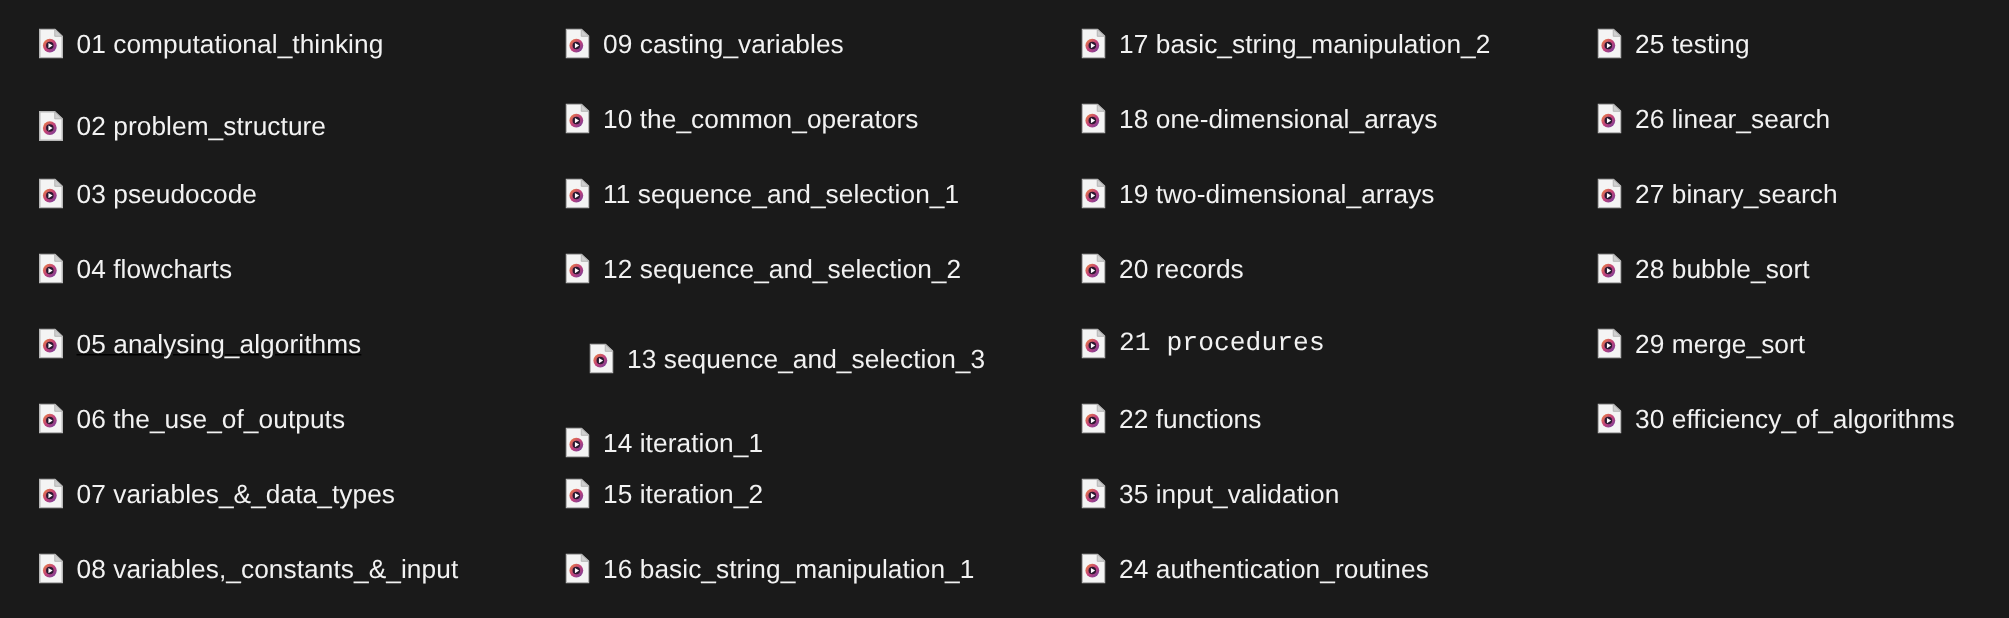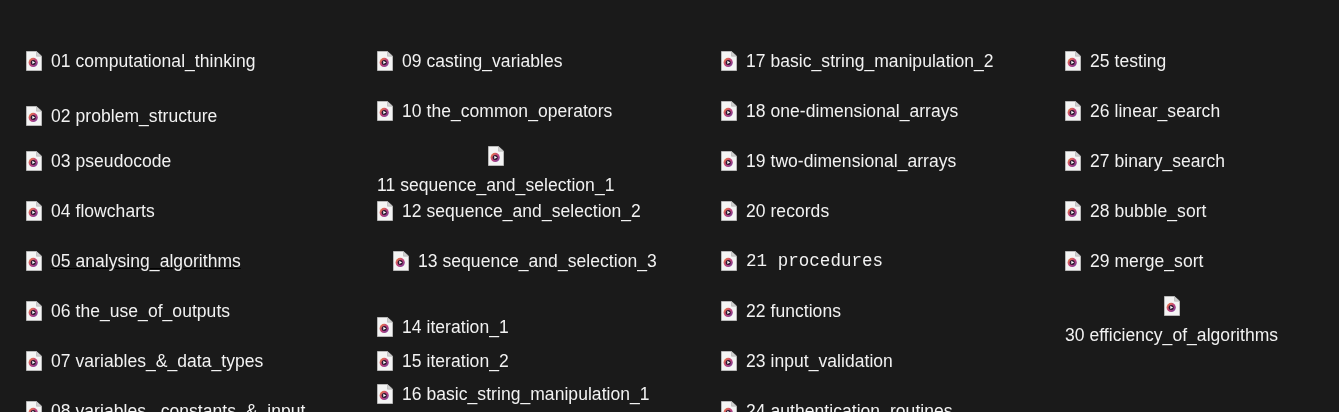--- a/index.html
+++ b/index.html
@@ -33,21 +33,20 @@
   .col-3 { left: 1065px; width: 274px; }
 
   .file-item {
     position: absolute;
     left: 0;
     height: 30px;
     display: flex;
     align-items: center;
     gap: 9px;
     white-space: nowrap;
-    margin-top: 32px;
   }
 
   
   .file-icon {
     position: relative;
     width: 16px;
     height: 20px;
     flex: 0 0 auto;
     display: block;
   }
@@ -251,21 +250,21 @@
         </defs>
         <path d="M0.5 0.5 H10.5 L15.5 5.2 V19.5 H0.5 Z" fill="#f4f4f4" stroke="#b8b8b8" stroke-width="1"></path>
         <path d="M10.5 0.5 L15.5 5.2 H10.5 Z" fill="#cfcfcf" stroke="#b0b0b0" stroke-width="0.6"></path>
         <circle cx="7.2" cy="11.4" r="4.6" fill="url(#discGrad-1-1)"></circle>
         <circle cx="7.2" cy="11.4" r="2.5" fill="#2a1830"></circle>
         <path d="M6.3 9.7 L9.1 11.4 L6.3 13.1 Z" fill="#ffffff"></path>
       </svg>
     </span>
     <span class="file-label">10 the_common_operators</span>
   </div>
-      <div class="file-item" style="top: 114px; flex-direction: column;">
+      <div class="file-item" style="top: 114px;">
     <span class="file-icon">
       <svg width="16" height="20" viewBox="0 0 16 20" xmlns="http://www.w3.org/2000/svg">
         <defs>
           <linearGradient id="discGrad-1-2" x1="0" y1="0" x2="1" y2="1">
             <stop offset="0%" stop-color="#f08a3c"></stop>
             <stop offset="50%" stop-color="#c2427a"></stop>
             <stop offset="100%" stop-color="#6b3f9e"></stop>
           </linearGradient>
         </defs>
         <path d="M0.5 0.5 H10.5 L15.5 5.2 V19.5 H0.5 Z" fill="#f4f4f4" stroke="#b8b8b8" stroke-width="1"></path>
@@ -289,21 +288,21 @@
         </defs>
         <path d="M0.5 0.5 H10.5 L15.5 5.2 V19.5 H0.5 Z" fill="#f4f4f4" stroke="#b8b8b8" stroke-width="1"></path>
         <path d="M10.5 0.5 L15.5 5.2 H10.5 Z" fill="#cfcfcf" stroke="#b0b0b0" stroke-width="0.6"></path>
         <circle cx="7.2" cy="11.4" r="4.6" fill="url(#discGrad-1-3)"></circle>
         <circle cx="7.2" cy="11.4" r="2.5" fill="#2a1830"></circle>
         <path d="M6.3 9.7 L9.1 11.4 L6.3 13.1 Z" fill="#ffffff"></path>
       </svg>
     </span>
     <span class="file-label">12 sequence_and_selection_2</span>
   </div>
-      <div class="file-item" style="top: 214px; padding-left: 16px;">
+      <div class="file-item" style="top: 224px; padding-left: 16px;">
     <span class="file-icon">
       <svg width="16" height="20" viewBox="0 0 16 20" xmlns="http://www.w3.org/2000/svg">
         <defs>
           <linearGradient id="discGrad-1-4" x1="0" y1="0" x2="1" y2="1">
             <stop offset="0%" stop-color="#f08a3c"></stop>
             <stop offset="50%" stop-color="#c2427a"></stop>
             <stop offset="100%" stop-color="#6b3f9e"></stop>
           </linearGradient>
         </defs>
         <path d="M0.5 0.5 H10.5 L15.5 5.2 V19.5 H0.5 Z" fill="#f4f4f4" stroke="#b8b8b8" stroke-width="1"></path>
@@ -346,21 +345,21 @@
         </defs>
         <path d="M0.5 0.5 H10.5 L15.5 5.2 V19.5 H0.5 Z" fill="#f4f4f4" stroke="#b8b8b8" stroke-width="1"></path>
         <path d="M10.5 0.5 L15.5 5.2 H10.5 Z" fill="#cfcfcf" stroke="#b0b0b0" stroke-width="0.6"></path>
         <circle cx="7.2" cy="11.4" r="4.6" fill="url(#discGrad-1-6)"></circle>
         <circle cx="7.2" cy="11.4" r="2.5" fill="#2a1830"></circle>
         <path d="M6.3 9.7 L9.1 11.4 L6.3 13.1 Z" fill="#ffffff"></path>
       </svg>
     </span>
     <span class="file-label">15 iteration_2</span>
   </div>
-      <div class="file-item" style="top: 347px;">
+      <div class="file-item" style="top: 364px;">
     <span class="file-icon">
       <svg width="16" height="20" viewBox="0 0 16 20" xmlns="http://www.w3.org/2000/svg">
         <defs>
           <linearGradient id="discGrad-1-7" x1="0" y1="0" x2="1" y2="1">
             <stop offset="0%" stop-color="#f08a3c"></stop>
             <stop offset="50%" stop-color="#c2427a"></stop>
             <stop offset="100%" stop-color="#6b3f9e"></stop>
           </linearGradient>
         </defs>
         <path d="M0.5 0.5 H10.5 L15.5 5.2 V19.5 H0.5 Z" fill="#f4f4f4" stroke="#b8b8b8" stroke-width="1"></path>
@@ -498,21 +497,21 @@
             <stop offset="100%" stop-color="#6b3f9e"></stop>
           </linearGradient>
         </defs>
         <path d="M0.5 0.5 H10.5 L15.5 5.2 V19.5 H0.5 Z" fill="#f4f4f4" stroke="#b8b8b8" stroke-width="1"></path>
         <path d="M10.5 0.5 L15.5 5.2 H10.5 Z" fill="#cfcfcf" stroke="#b0b0b0" stroke-width="0.6"></path>
         <circle cx="7.2" cy="11.4" r="4.6" fill="url(#discGrad-2-6)"></circle>
         <circle cx="7.2" cy="11.4" r="2.5" fill="#2a1830"></circle>
         <path d="M6.3 9.7 L9.1 11.4 L6.3 13.1 Z" fill="#ffffff"></path>
       </svg>
     </span>
-    <span class="file-label">23 input_validation</span>
+    <span class="file-label">35 input_validation</span>
   </div>
       <div class="file-item" style="top: 364px;">
     <span class="file-icon">
       <svg width="16" height="20" viewBox="0 0 16 20" xmlns="http://www.w3.org/2000/svg">
         <defs>
           <linearGradient id="discGrad-2-7" x1="0" y1="0" x2="1" y2="1">
             <stop offset="0%" stop-color="#f08a3c"></stop>
             <stop offset="50%" stop-color="#c2427a"></stop>
             <stop offset="100%" stop-color="#6b3f9e"></stop>
           </linearGradient>
@@ -616,21 +615,21 @@
         </defs>
         <path d="M0.5 0.5 H10.5 L15.5 5.2 V19.5 H0.5 Z" fill="#f4f4f4" stroke="#b8b8b8" stroke-width="1"></path>
         <path d="M10.5 0.5 L15.5 5.2 H10.5 Z" fill="#cfcfcf" stroke="#b0b0b0" stroke-width="0.6"></path>
         <circle cx="7.2" cy="11.4" r="4.6" fill="url(#discGrad-3-4)"></circle>
         <circle cx="7.2" cy="11.4" r="2.5" fill="#2a1830"></circle>
         <path d="M6.3 9.7 L9.1 11.4 L6.3 13.1 Z" fill="#ffffff"></path>
       </svg>
     </span>
     <span class="file-label">29 merge_sort</span>
   </div>
-      <div class="file-item" style="top: 264px; flex-direction: column;">
+      <div class="file-item" style="top: 264px;">
     <span class="file-icon">
       <svg width="16" height="20" viewBox="0 0 16 20" xmlns="http://www.w3.org/2000/svg">
         <defs>
           <linearGradient id="discGrad-3-5" x1="0" y1="0" x2="1" y2="1">
             <stop offset="0%" stop-color="#f08a3c"></stop>
             <stop offset="50%" stop-color="#c2427a"></stop>
             <stop offset="100%" stop-color="#6b3f9e"></stop>
           </linearGradient>
         </defs>
         <path d="M0.5 0.5 H10.5 L15.5 5.2 V19.5 H0.5 Z" fill="#f4f4f4" stroke="#b8b8b8" stroke-width="1"></path>

